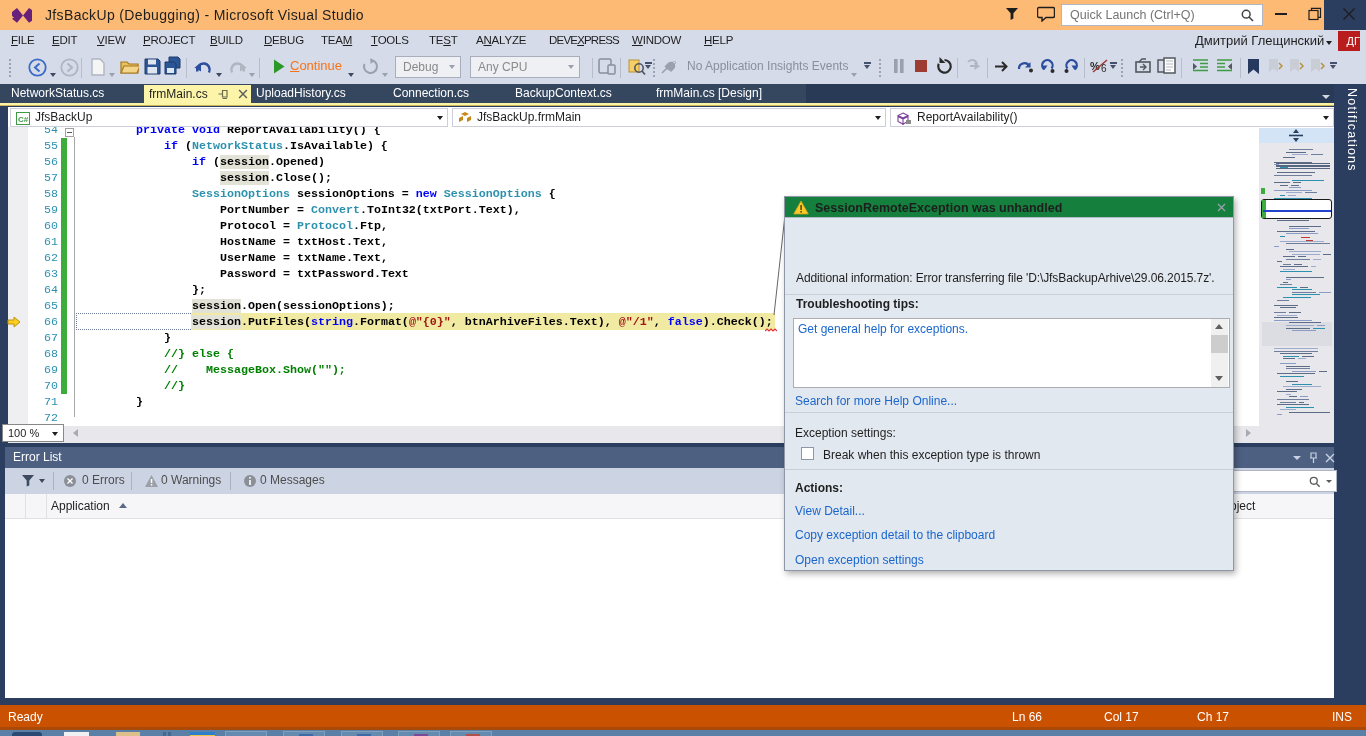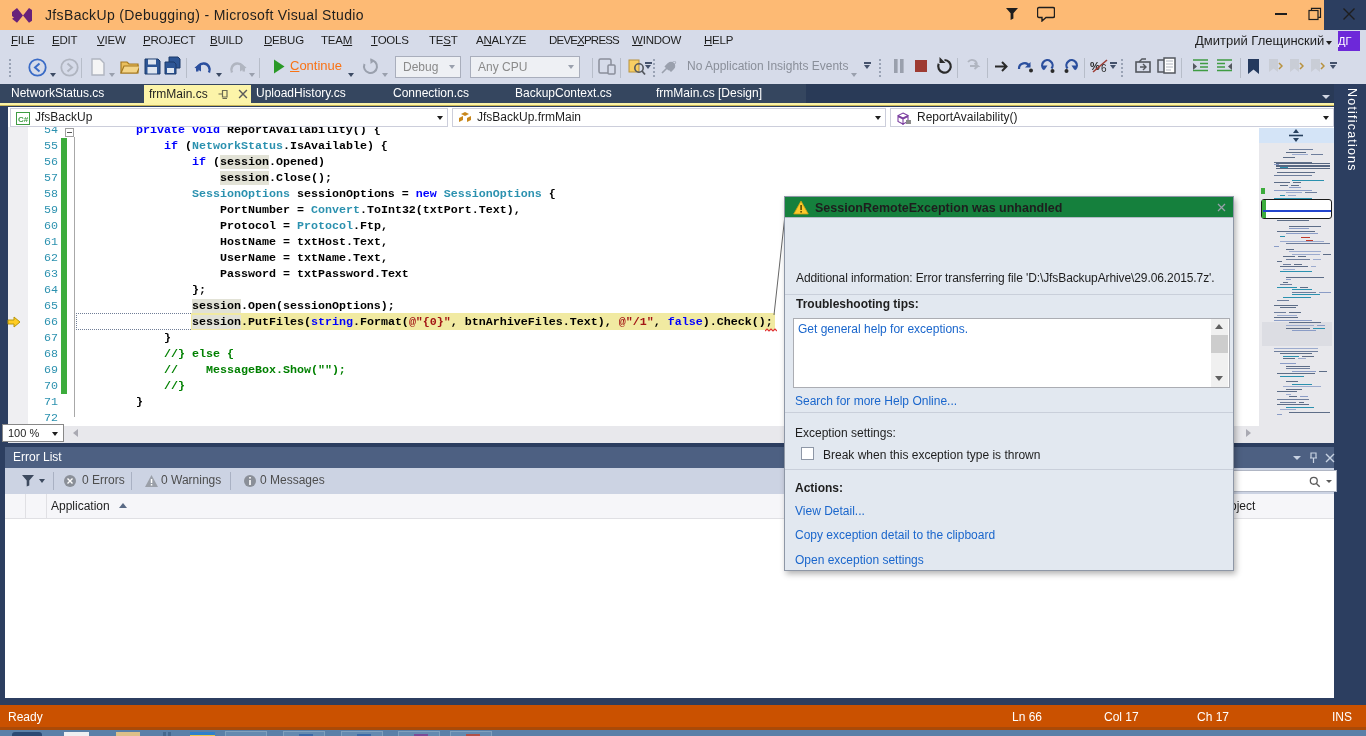--- a/index.html
+++ b/index.html
@@ -74,20 +74,27 @@
     <svg class="abs" style="left:12px;top:8px" width="20" height="15" viewBox="0 0 20 15">
         <path d="M0 3 L5 0 L11 5.5 L5 11 L0 8 L2 7 L0 6 Z M11 5.5 L17 0 L20 1.5 L20 9.5 L17 11 Z" fill="#68217a" transform="scale(1,1.35)"></path>
       </svg>
     <div class="abs ttl" style="left:45px;top:7px">JfsBackUp (Debugging) - Microsoft Visual Studio</div>
     <svg class="abs" style="left:1005px;top:6px" width="16" height="16" viewBox="0 0 16 16">
         <path d="M1 2 h12 l-4.6 5.2 v5.3 l-2.8 1.6 v-6.9 Z" fill="#1e1e1e"></path>
       </svg>
     <svg class="abs" style="left:1037px;top:6px" width="18" height="16" viewBox="0 0 18 16">
         <path d="M2 1.5 h14 a1.5 1.5 0 0 1 1.5 1.5 v7 a1.5 1.5 0 0 1 -1.5 1.5 h-7 l-4 3.5 v-3.5 h-3 a1.5 1.5 0 0 1 -1.5 -1.5 v-7 a1.5 1.5 0 0 1 1.5 -1.5 Z" fill="none" stroke="#1e1e1e" stroke-width="1.4"></path>
       </svg>
+    <div class="abs" style="left:1061px;top:4px;width:202px;height:22px;background:#fff;border:1px solid #b0b6c4">
+      <div class="abs" style="left:8px;top:3px;font-size:12.5px;color:#757575">Quick Launch (Ctrl+Q)</div>
+      <svg class="abs" style="left:178px;top:3px" width="15" height="15" viewBox="0 0 15 15">
+          <circle cx="6.2" cy="6.2" r="3.9" fill="none" stroke="#424242" stroke-width="1.5"></circle>
+          <path d="M9 9 L13 13" stroke="#424242" stroke-width="1.6"></path>
+        </svg>
+    </div>
     <div class="abs" style="left:1275px;top:13px;width:12px;height:2px;background:#1e1e1e"></div>
     <svg class="abs" style="left:1308px;top:7px" width="14" height="14" viewBox="0 0 14 14">
         <rect x="1" y="3.5" width="9" height="9" fill="none" stroke="#1e1e1e" stroke-width="1.2"></rect>
         <path d="M3.5 3.5 v-2.2 h9 v9 h-2.3" fill="none" stroke="#1e1e1e" stroke-width="1.2"></path>
       </svg>
     <svg class="abs" style="left:1342px;top:7px" width="14" height="14" viewBox="0 0 14 14">
         <path d="M1.5 1.5 L12.5 12.5 M12.5 1.5 L1.5 12.5" stroke="#1e1e1e" stroke-width="1.4"></path>
       </svg>
   </div>
 
@@ -100,21 +107,21 @@
 <div class="mi" style="left:264px"><u>D</u>EBUG</div>
 <div class="mi" style="left:321px">TEA<u>M</u></div>
 <div class="mi" style="left:371px"><u>T</u>OOLS</div>
 <div class="mi" style="left:429px">TE<u>S</u>T</div>
 <div class="mi" style="left:476px">A<u>N</u>ALYZE</div>
 <div class="mi" style="left:549px"><span style="letter-spacing:-0.8px">DEVE<u>X</u>PRESS</span></div>
 <div class="mi" style="left:632px"><u>W</u>INDOW</div>
 <div class="mi" style="left:704px"><u>H</u>ELP</div>
     <div class="mi" style="left:1195px;font-size:13px;top:3px;letter-spacing:0">Дмитрий Глещинский</div>
     <div class="abs" style="left:1326px;top:11px;width:0;height:0;border-left:3.5px solid transparent;border-right:3.5px solid transparent;border-top:4px solid #1e1e1e"></div>
-    <div class="abs" style="left:1338px;top:1px;width:22px;height:20px;background:#6d28d9;color:#fff;font-size:11px;text-align:left;line-height:20px">ДГ</div>
+    <div class="abs" style="left:1338px;top:1px;width:22px;height:20px;background:#b91c1c;color:#fff;font-size:11px;text-align:right;line-height:20px">ДГ</div>
   </div>
 
   <div id="toolbar"></div>
   <div class="grip" style="left:8px"></div>
 <div class="grip" style="left:652px"></div>
 <div class="grip" style="left:878px"></div>
 <div class="grip" style="left:1120px"></div>
 <div class="sep" style="left:81px"></div>
 <div class="sep" style="left:186px"></div>
 <div class="sep" style="left:259px"></div>

